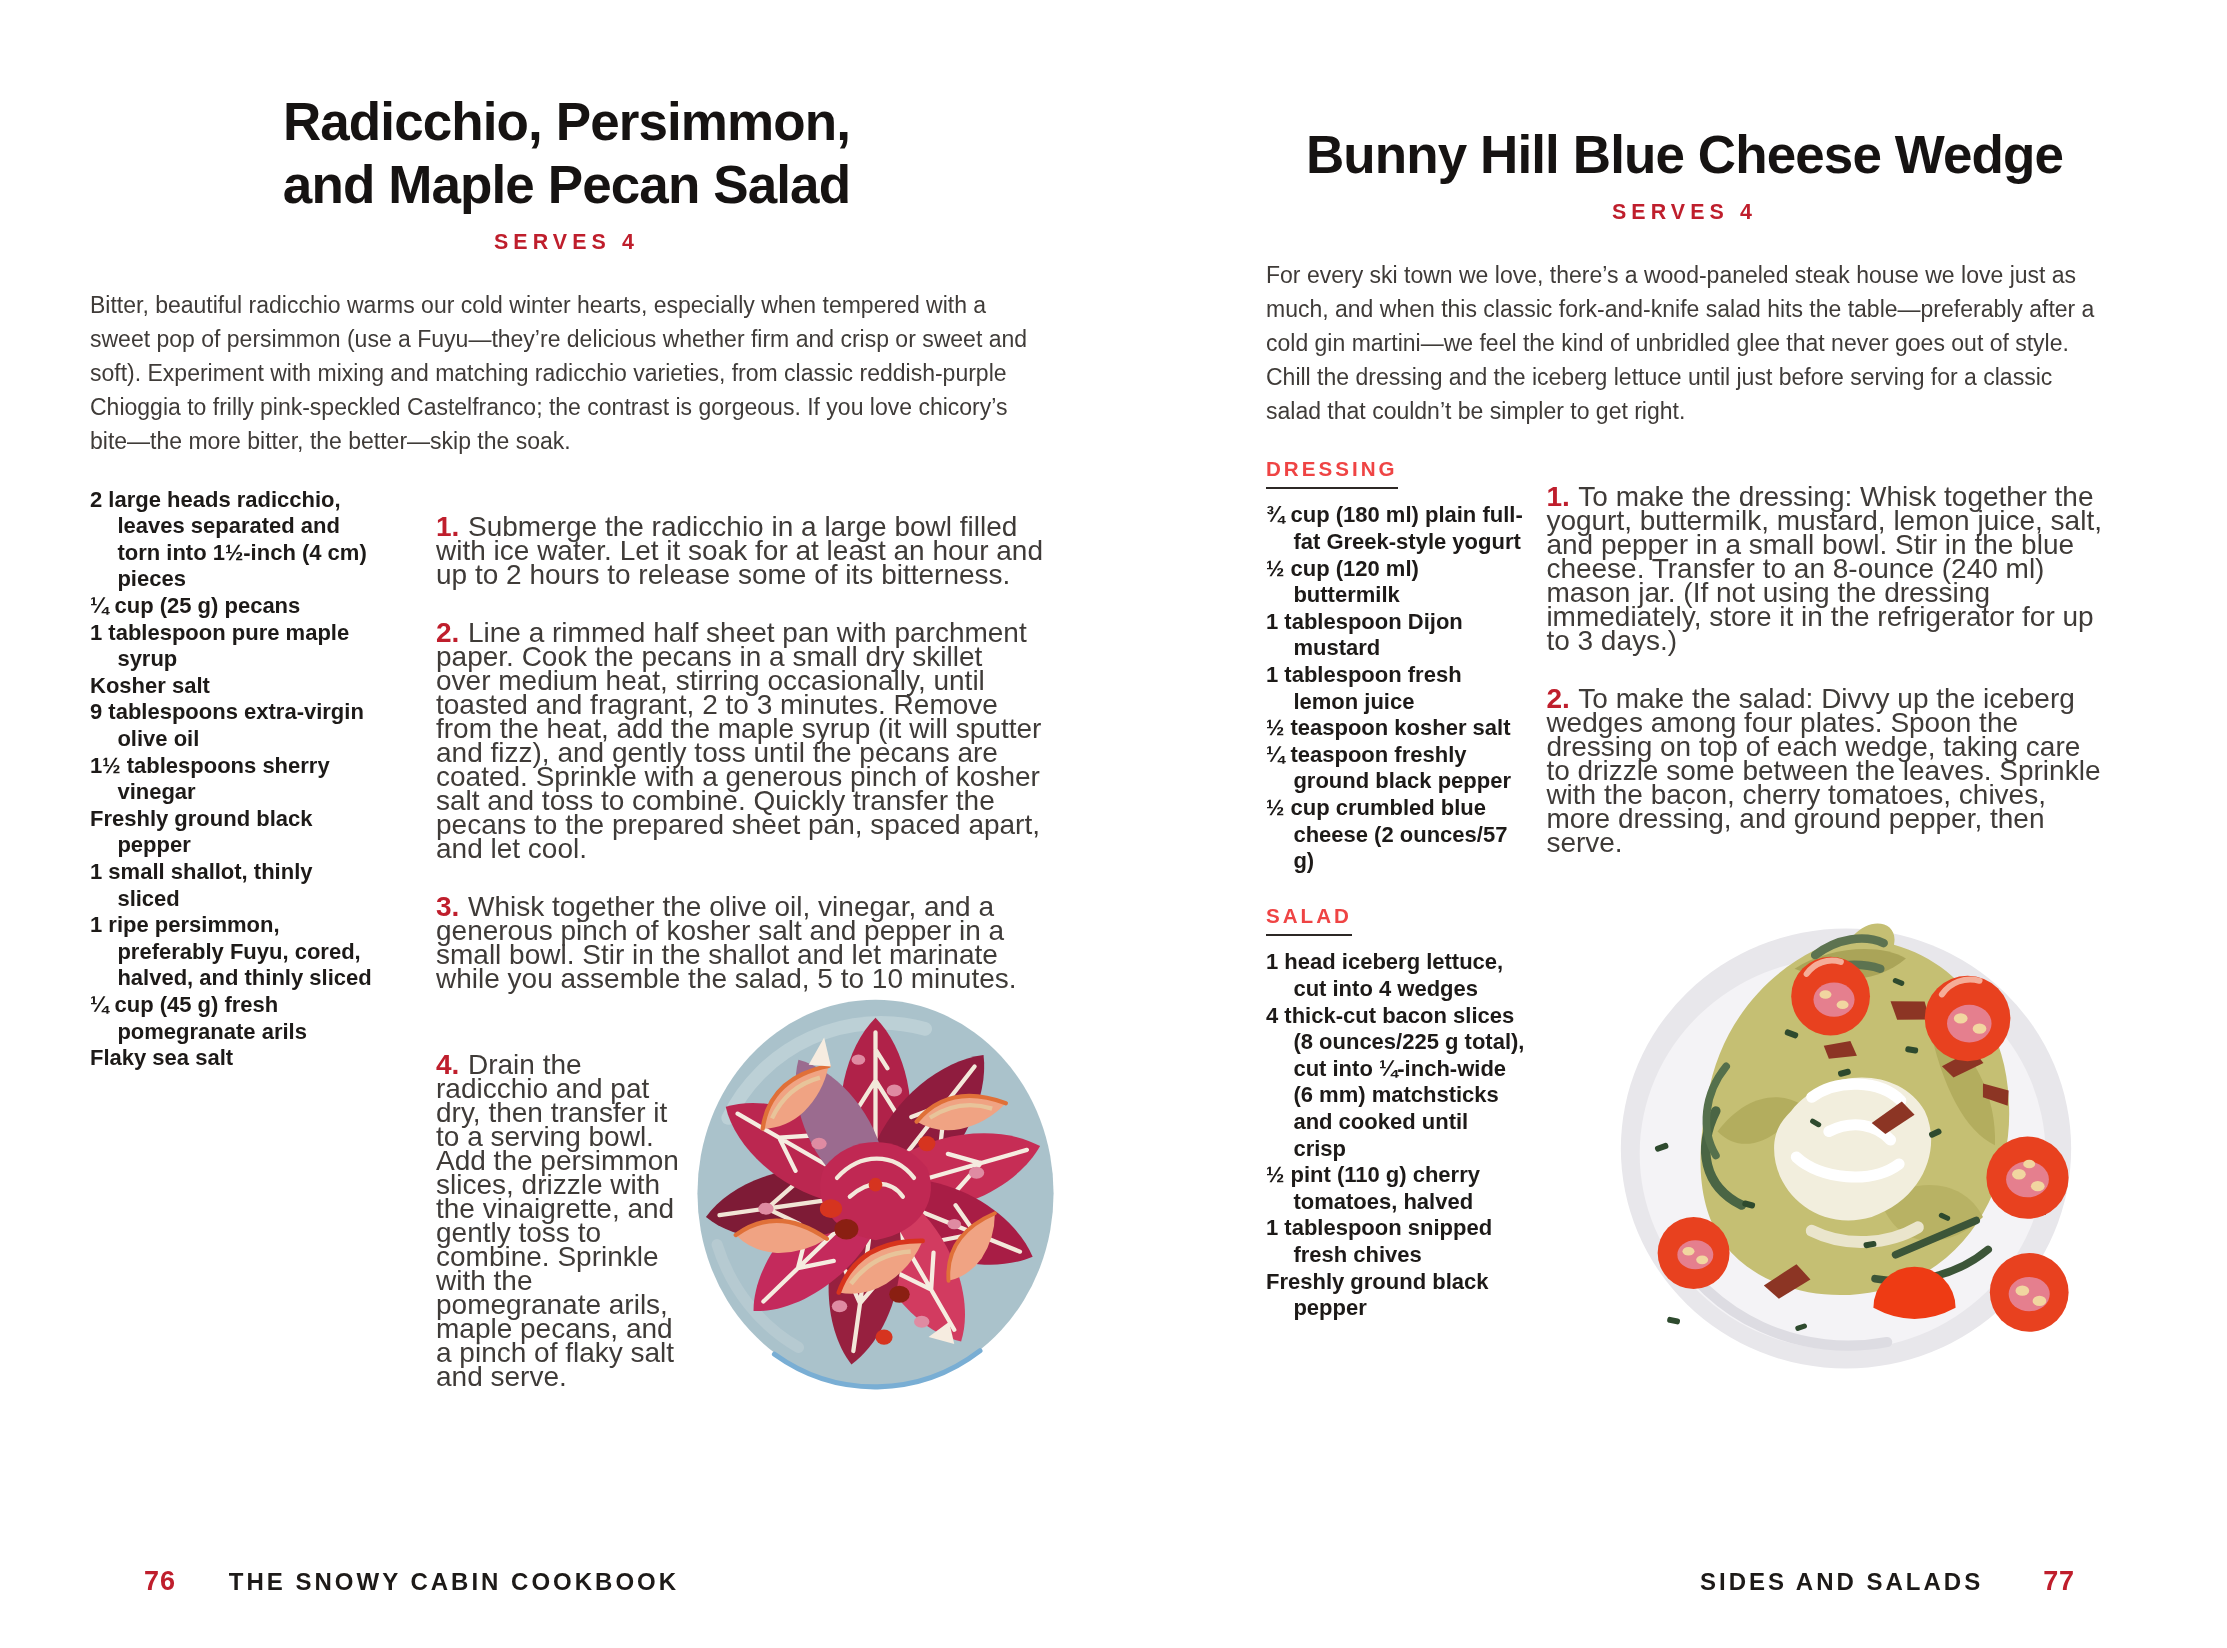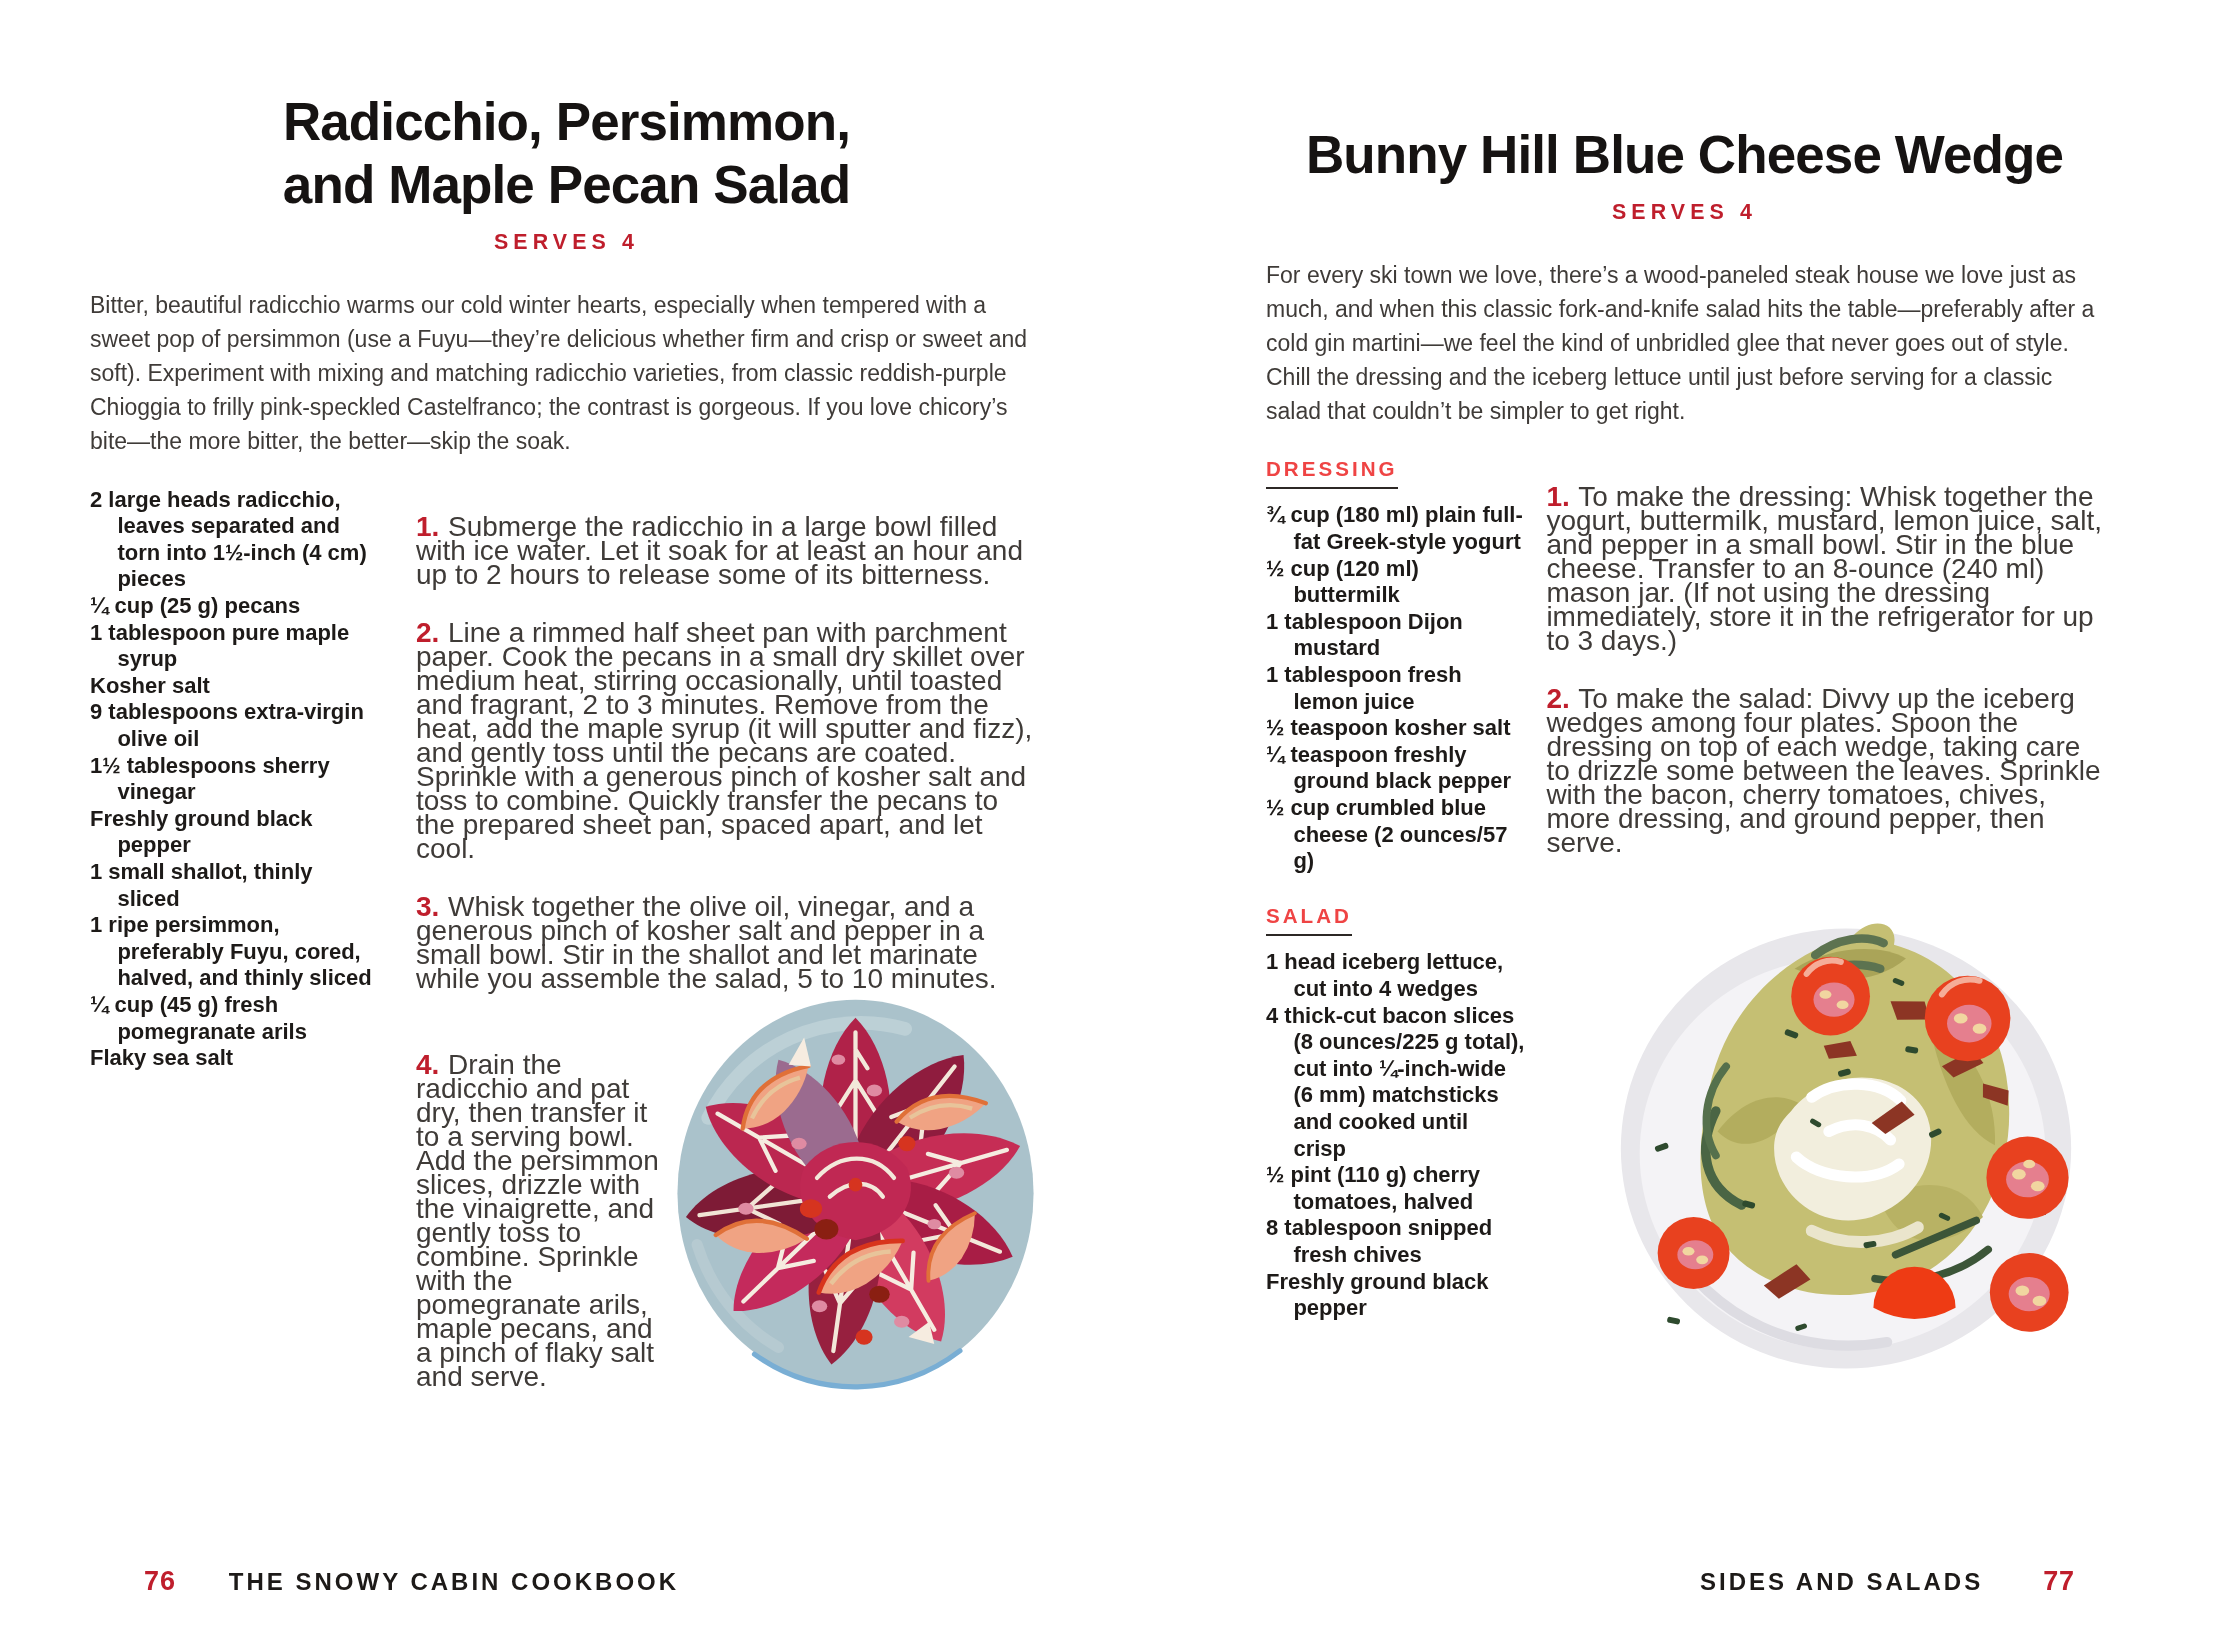--- a/index.html
+++ b/index.html
@@ -19,21 +19,21 @@
   .page-right .recipe-title{margin-top:33px;}
   .serves{
     text-align:center;color:#bf1e2c;font-weight:700;font-size:21.4px;
     letter-spacing:5.1px;margin-top:13.7px;
   }
   .intro{
     font-size:23px;line-height:34px;color:#3f3b38;margin-top:33px;
     font-weight:400;
   }
   .columns{display:flex;margin-top:29px;}
-  .ing-col-left{width:287px;flex:0 0 287px;margin-right:39px;}
+  .ing-col-left{width:287px;flex:0 0 287px;margin-right:59px;}
   .ing-col-right{width:259px;flex:0 0 259px;margin-right:21.4px;}
   .steps-col{flex:1 1 auto;min-width:0;}
 
   .ing{
     font-size:22px;line-height:26.6px;font-weight:700;color:#1d1a18;
     padding-left:27.4px;text-indent:-27.4px;
   }
   .section-heading{
     display:inline-block;font-size:20.6px;font-weight:700;color:#ef4444;
     letter-spacing:3px;border-bottom:2.6px solid #2c2825;
@@ -215,21 +215,21 @@
         <div class="ing">1 tablespoon fresh lemon juice</div>
         <div class="ing">½ teaspoon kosher salt</div>
         <div class="ing">¼ teaspoon freshly ground black pepper</div>
         <div class="ing">½ cup crumbled blue cheese (2 ounces/57 g)</div>
       </div>
       <div class="section-block">
         <div class="section-heading">SALAD</div>
         <div class="ing">1 head iceberg lettuce, cut into 4 wedges</div>
         <div class="ing">4 thick-cut bacon slices (8 ounces/225 g total), cut into ¼-inch-wide (6 mm) matchsticks and cooked until crisp</div>
         <div class="ing">½ pint (110 g) cherry tomatoes, halved</div>
-        <div class="ing">8 tablespoon snipped fresh chives</div>
+        <div class="ing">1 tablespoon snipped fresh chives</div>
         <div class="ing">Freshly ground black pepper</div>
       </div>
     </div>
 
     <div class="steps-col">
       <p class="step"><span class="step-num">1.</span><span>To make the dressing: Whisk together the yogurt, buttermilk, mustard, lemon juice, salt, and pepper in a small bowl. Stir in the blue cheese. Transfer to an 8-ounce (240 ml) mason jar. (If not using the dressing immediately, store it in the refrigerator for up to 3 days.)</span></p>
       <p class="step"><span class="step-num">2.</span><span>To make the salad: Divvy up the iceberg wedges among four plates. Spoon the dressing on top of each wedge, taking care to drizzle some between the leaves. Sprinkle with the bacon, cherry tomatoes, chives, more dressing, and ground pepper, then serve.</span></p>
 
       
       <svg class="plate-illo" width="466" height="476" viewBox="0 0 544 556" aria-hidden="true">

